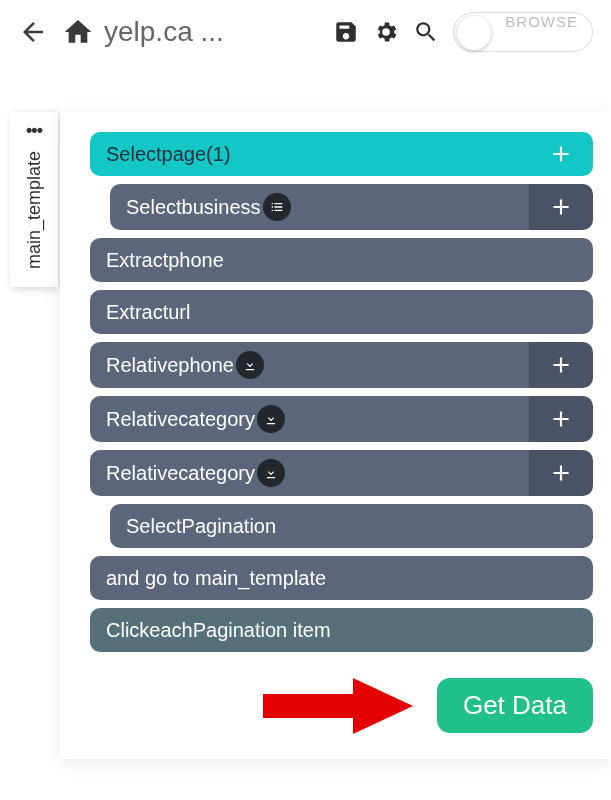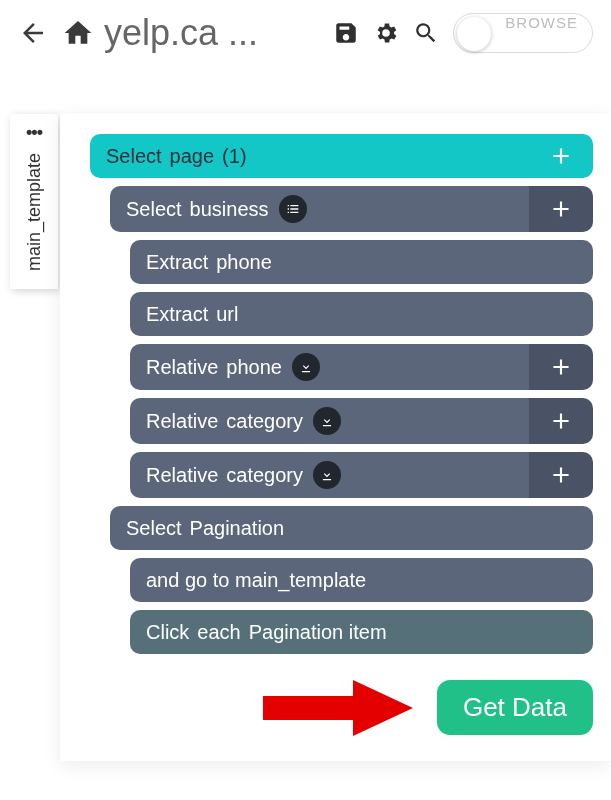--- a/index.html
+++ b/index.html
@@ -14,21 +14,21 @@
 
   
   .header {
     display: flex;
     align-items: center;
     padding: 12px 18px 20px 18px;
     gap: 14px;
   }
   .h-icon { color: #3a3a3a; display: inline-flex; }
   .h-title {
-    font-size: 36px;
+    font-size: 28px;
     color: #666;
     font-weight: 400;
     flex: 0 0 auto;
     margin-left: -4px;
   }
   .h-spacer { flex: 1; }
   .toolbar-icon { color: #2f2f2f; display: inline-flex; cursor: pointer; }
   .browse-toggle {
     width: 140px;
     height: 40px;
@@ -106,40 +106,39 @@
     overflow: hidden;
     min-height: 44px;
   }
   .row-body {
     flex: 1;
     display: flex;
     align-items: center;
     padding: 9px 16px;
     font-size: 20px;
     color: #fff;
-    gap: 8px;
   }
   .row-add {
     width: 64px;
     display: flex;
     align-items: center;
     justify-content: center;
     cursor: pointer;
   }
   .row-add svg { fill: #fff; width: 26px; height: 26px; }
 
   .cyan .row-body { background: #14c7c7; color: #22323c; }
   .cyan .row-add  { background: #14c7c7; }
   .slate .row-body { background: #5c667a; }
   .slate .row-add  { background: #4a5366; }
   .slate-plain .row-body { background: #5c667a; }
   .teal .row-body { background: #567079; }
 
   .indent-1 { margin-left: 20px; }
-  .indent-2 { margin-left: 40px; }
+  .indent-2 { }
 
   .kw { font-weight: 400; }
   .bold { font-weight: 400; text-align: right; }
 
   .badge {
     width: 28px; height: 28px;
     border-radius: 50%;
     background: #22262d;
     display: inline-flex;
     align-items: center;

